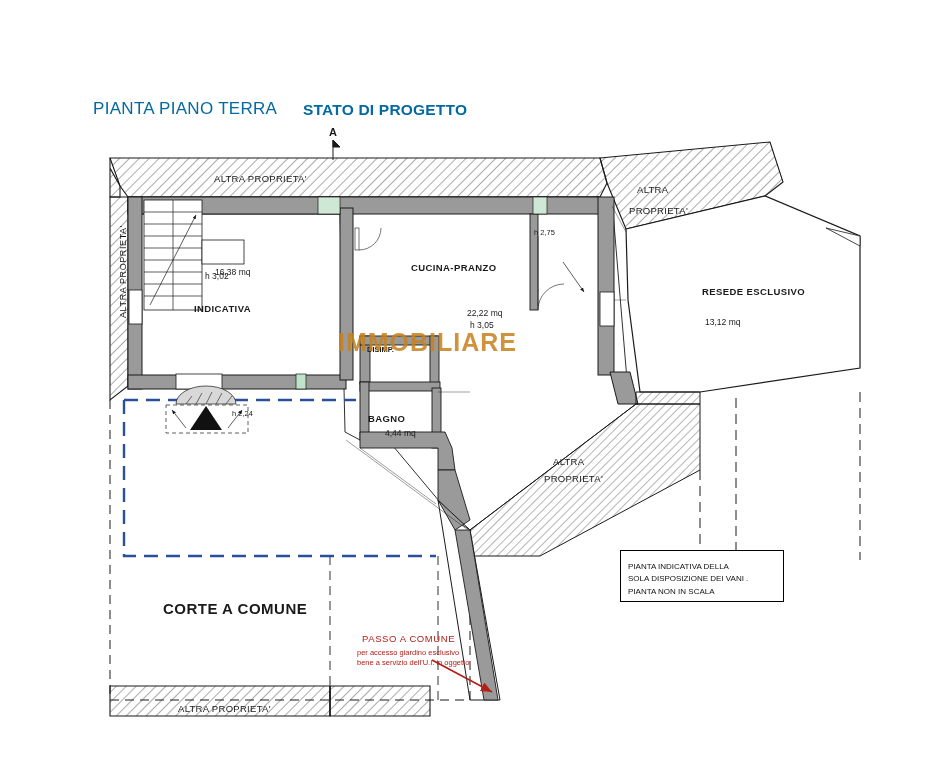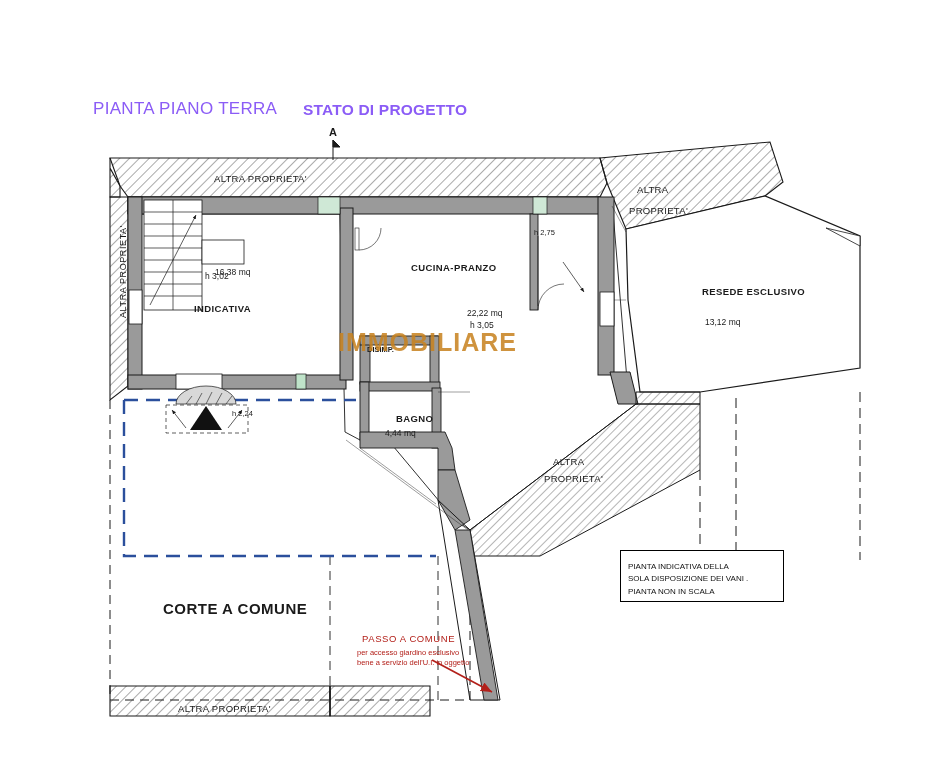--- a/index.html
+++ b/index.html
@@ -22,21 +22,21 @@
     background: #ffffff;
   }
   .plan-svg {
     position: absolute;
     left: 0; top: 0;
     width: 939px;
     height: 768px;
   }
   .ttl {
     position: absolute;
-    color: #8b5cf6;
+    color: #0369a1;
     white-space: nowrap;
     text-align: center;
   }
   #title-main {
     left: 93px; top: 99px;
     font-size: 17px;
     letter-spacing: 0.3px;
   }
   #title-sub {
     left: 303px; top: 101px;
@@ -330,21 +330,21 @@
   <div class="lbl room-area" style="left:203px; top:267px;padding-left:12px;">16,38 mq</div>
   <div class="lbl room-area" style="left:205px; top:271px;">h 3,02</div>
   <div class="lbl room-name" style="left:194px; top:303px;">INDICATIVA</div>
 
   <div class="lbl room-name" style="left:411px; top:262px;">CUCINA-PRANZO</div>
   <div class="lbl room-area" style="left:467px; top:308px;">22,22 mq</div>
   <div class="lbl room-area" style="left:470px; top:320px;text-align:right;">h 3,05</div>
 
   <div class="lbl tiny" style="left:367px; top:345px; font-weight:bold;">DISIMP.</div>
 
-  <div class="lbl room-name" style="left:396px; top:413px;">BAGNO</div>
+  <div class="lbl room-name" style="left:368px; top:413px;">BAGNO</div>
   <div class="lbl room-area" style="left:385px; top:428px;">4,44 mq</div>
 
   <div class="lbl tiny" style="left:534px; top:228px;">h 2,75</div>
   <div class="lbl tiny" style="left:232px; top:409px;">h 2,24</div>
 
   <div class="lbl" id="resede">RESEDE ESCLUSIVO</div>
   <div class="lbl" id="resede-area">13,12 mq</div>
 
   <div class="lbl hatch-lbl" style="left:553px; top:456px;">ALTRA</div>
   <div class="lbl hatch-lbl" style="left:544px; top:473px;">PROPRIETA'</div>

